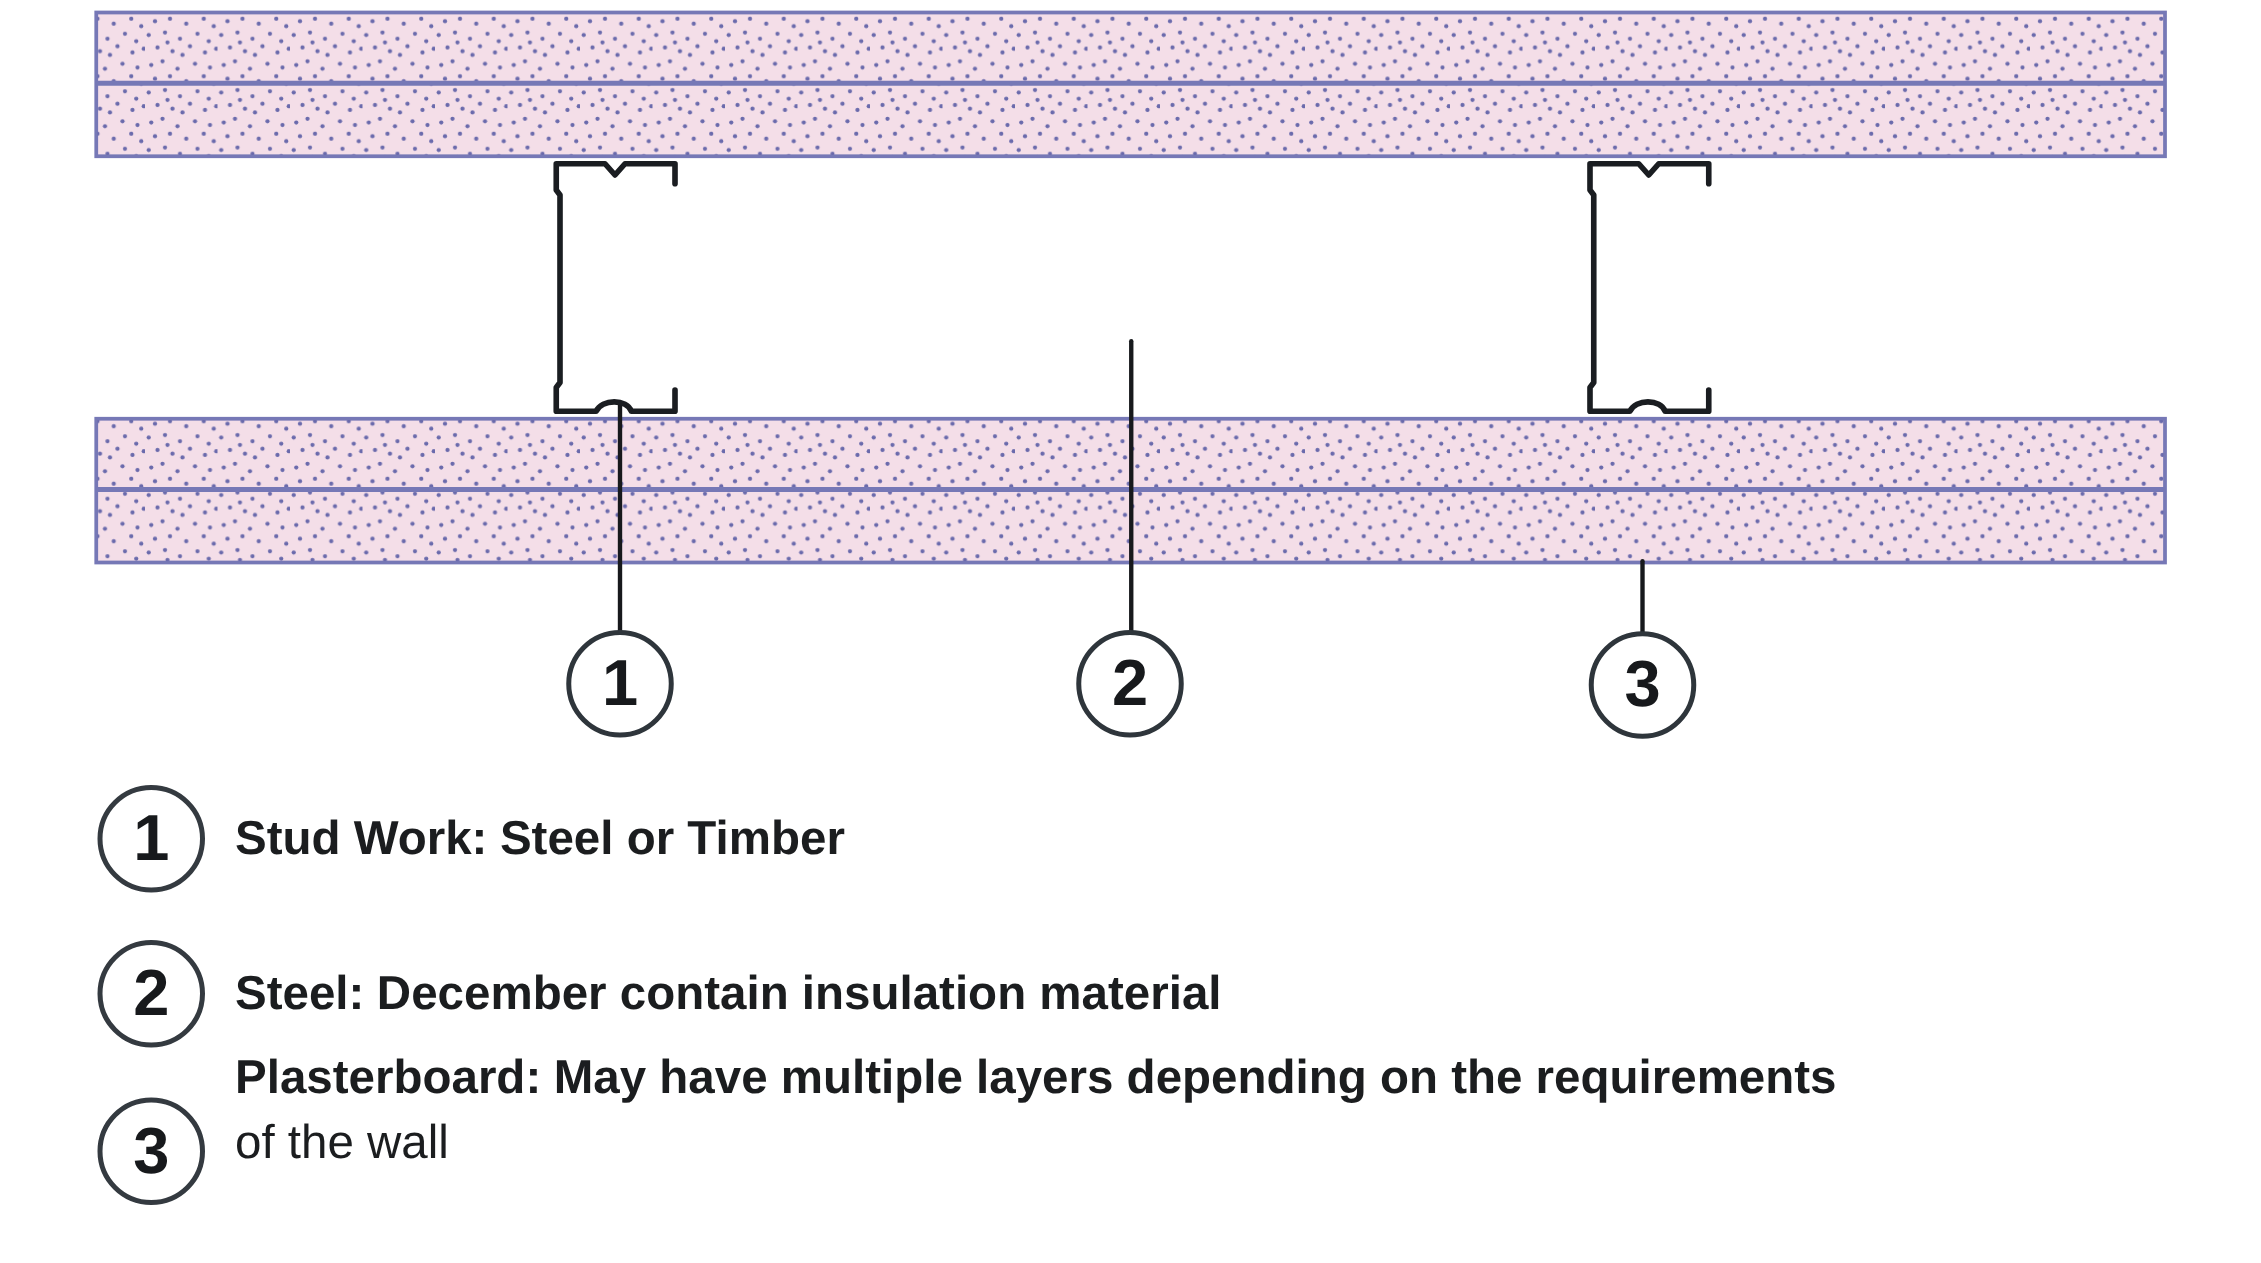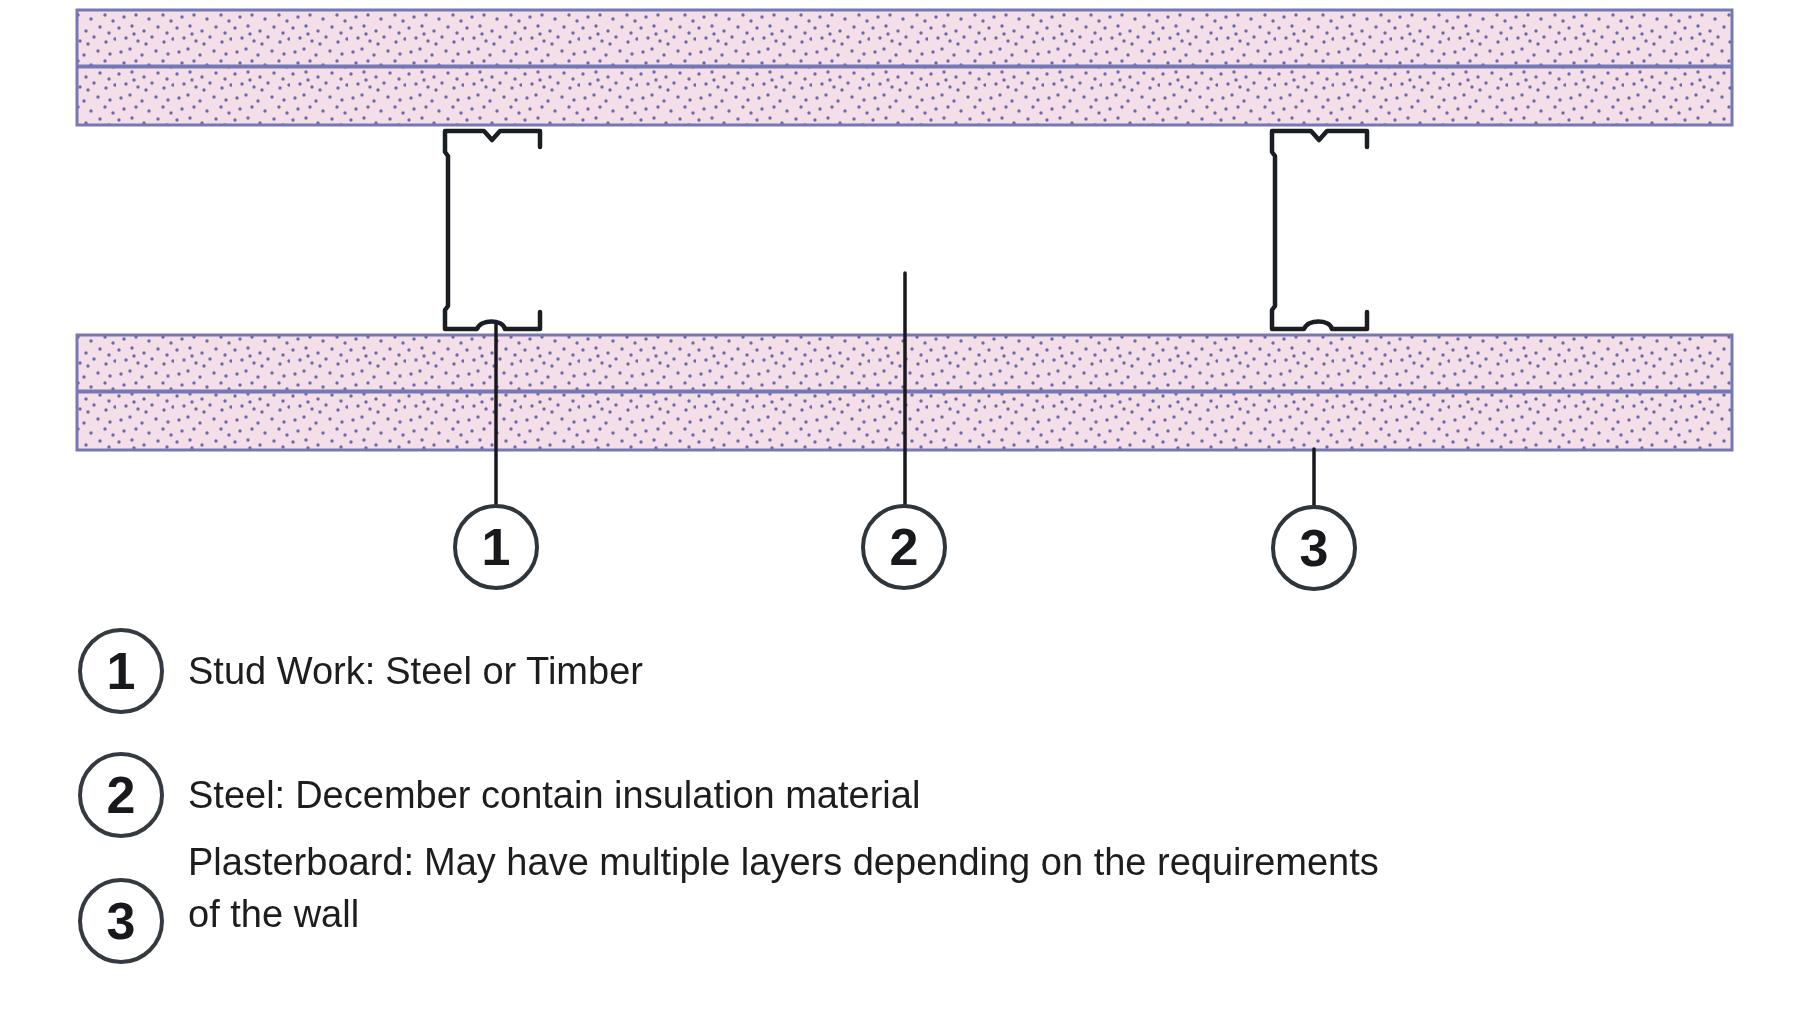--- a/index.html
+++ b/index.html
@@ -37,22 +37,22 @@
     line-height:1;
   }
   .legend-text{
     position:absolute;
     left:188px;
     color:#1b1d1f;
     font-size:38px;
     line-height:52px;
     white-space:nowrap;
   }
-  .legend-text .term{font-weight:400;text-align:right;}
-  .legend-text .desc{margin-left:10px;font-weight:400;}
+  .legend-text .term{font-weight:700;text-align:right;}
+  .legend-text .desc{margin-left:10px;font-weight:700;}
 </style>
 </head>
 <body>
 
 <div class="stage">
 
   <svg class="diagram-svg" width="1809" height="620" viewBox="0 0 1809 620">
     <defs>
       <pattern id="speckle" width="58" height="46" patternUnits="userSpaceOnUse">
         <g fill="#6a6aac">

